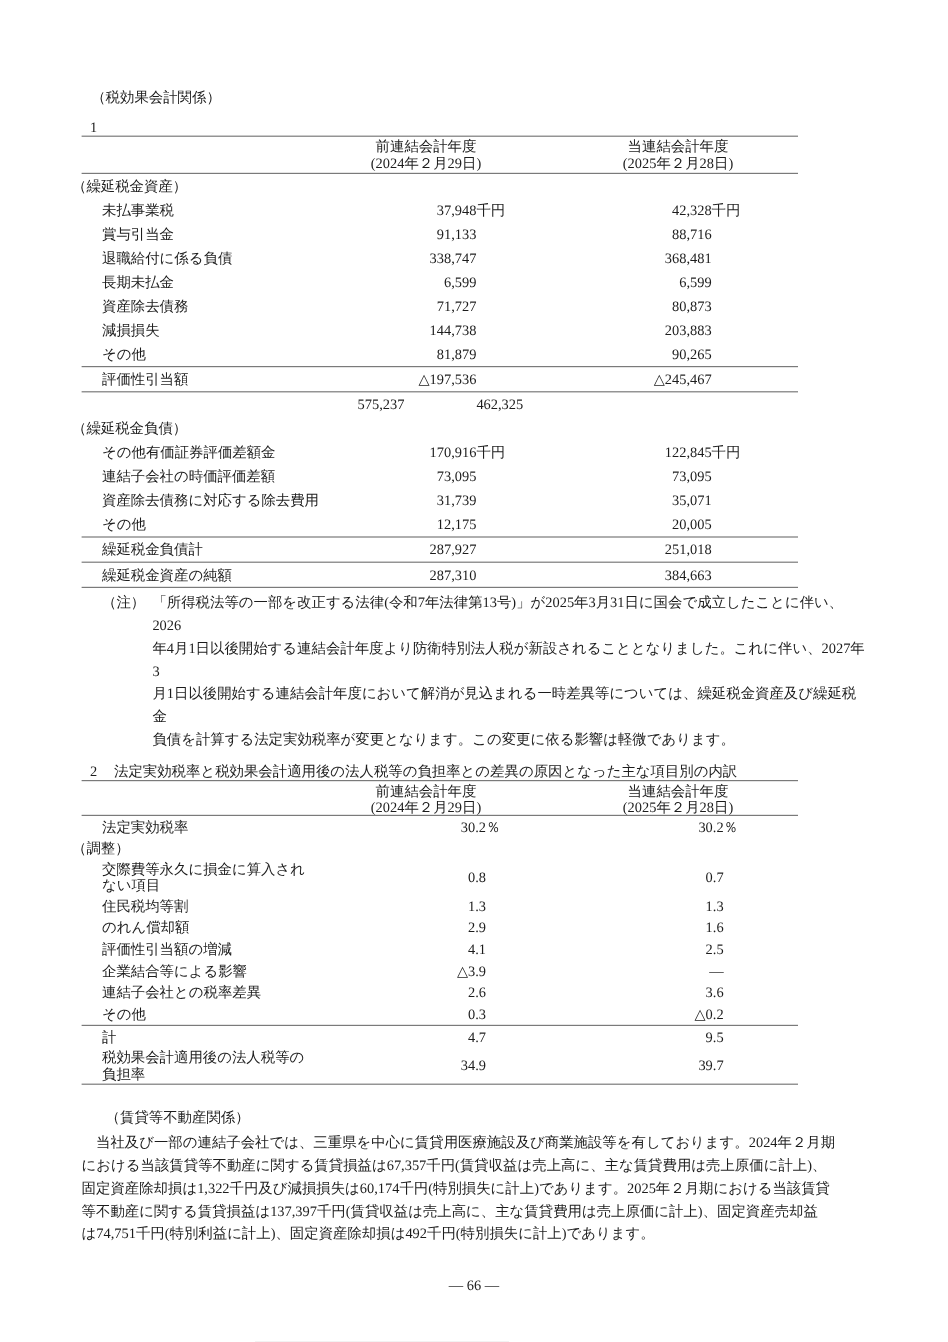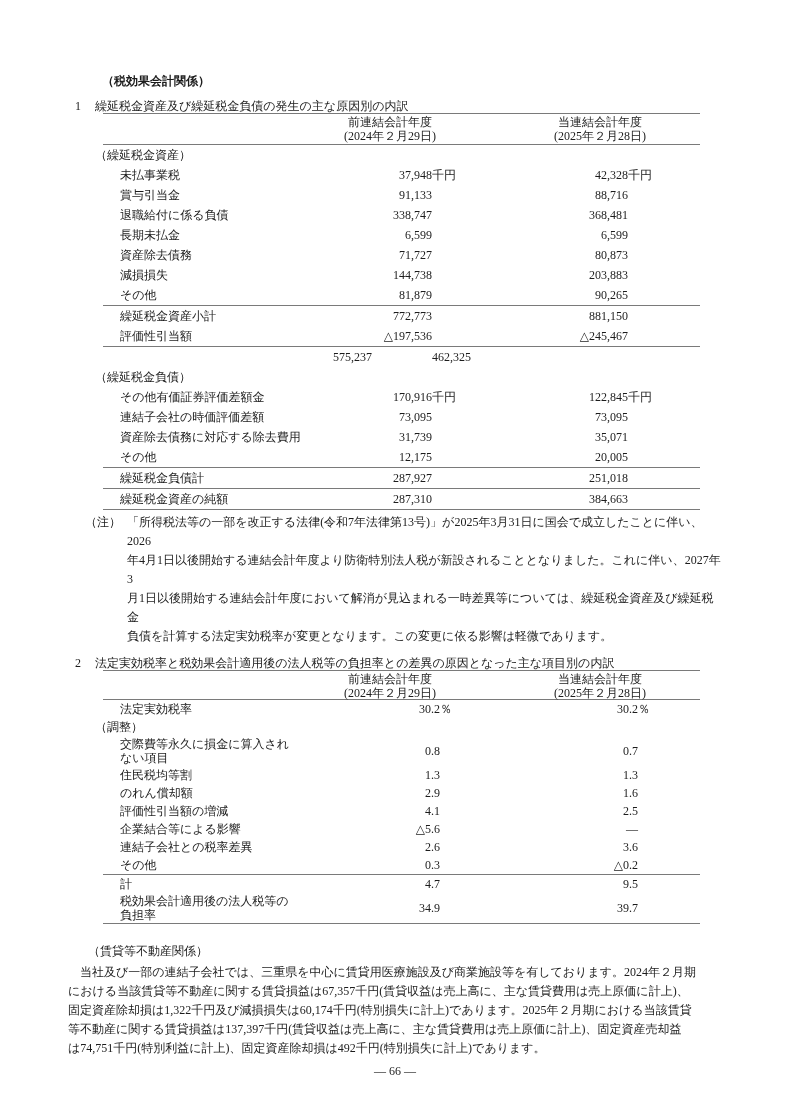--- a/index.html
+++ b/index.html
@@ -8,27 +8,27 @@
     width:790px; height:1118px;
     margin:0 auto;
     background:#ffffff;
     font-family:"Liberation Serif","DejaVu Serif",serif;
     font-size:12px;
     color:#1c1c1c;
     overflow:hidden;
   }
   .content { position:absolute; left:68px; top:74px; width:654px; }
 
-  .sec-heading { margin-left:34px; line-height:14px;font-weight:bold; }
+  .sec-heading { margin-left:8px; line-height:14px; }
 
   .item-title { display:flex; margin-top:11px; line-height:14px; }
   .item-title .no { margin-left:7px; width:12px; }
   .item-title .tt { margin-left:8px; }
 
-  .fin-table { margin-left:35px; width:597px; }
+  .fin-table { width:597px; }
 
   .thead {
     position:relative; height:30px;
     border-top:1px solid #7a7a7a;
     border-bottom:1px solid #7a7a7a;
   }
   .thead .col { position:absolute; top:1px; width:200px; text-align:center; line-height:14px; }
   .thead .c1 { left:187px; }
   .thead .c2 { left:397px; }
 
@@ -60,21 +60,20 @@
 </head>
 <body>
 
 <div class="page">
   <div class="content">
 
     <div class="sec-heading">（税効果会計関係）</div>
 
     <div class="item-title">
       <span class="no">1</span>
-      <span class="tt">繰延税金資産及び繰延税金負債の発生の主な原因別の内訳</span>
     </div>
 
     <div class="fin-table t1">
       <div class="thead">
         <div class="col c1">
           <div>前連結会計年度</div>
           <div>(2024年２月29日)</div>
         </div>
         <div class="col c2">
           <div>当連結会計年度</div>
@@ -129,27 +128,20 @@
             <span class="num">144,738</span>
             <span class="suf"></span>
             <span class="num">203,883</span>
             <span class="suf"></span>
           </div>
           <div class="trow rule-below">
             <span class="label">その他</span>
             <span class="num">81,879</span>
             <span class="suf"></span>
             <span class="num">90,265</span>
-            <span class="suf"></span>
-          </div>
-          <div class="trow">
-            <span class="label">繰延税金資産小計</span>
-            <span class="num">772,773</span>
-            <span class="suf"></span>
-            <span class="num">881,150</span>
             <span class="suf"></span>
           </div>
           <div class="trow rule-below">
             <span class="label">評価性引当額</span>
             <span class="num">△197,536</span>
             <span class="suf"></span>
             <span class="num">△245,467</span>
             <span class="suf"></span>
           </div>
           <div class="trow">
@@ -273,21 +265,21 @@
           </div>
           <div class="trow">
             <span class="label">評価性引当額の増減</span>
             <span class="num">4.1</span>
             <span class="suf"></span>
             <span class="num">2.5</span>
             <span class="suf"></span>
           </div>
           <div class="trow">
             <span class="label">企業結合等による影響</span>
-            <span class="num">△5.6</span>
+            <span class="num">△3.9</span>
             <span class="suf"></span>
             <span class="num">—</span>
             <span class="suf"></span>
           </div>
           <div class="trow">
             <span class="label">連結子会社との税率差異</span>
             <span class="num">2.6</span>
             <span class="suf"></span>
             <span class="num">3.6</span>
             <span class="suf"></span>

